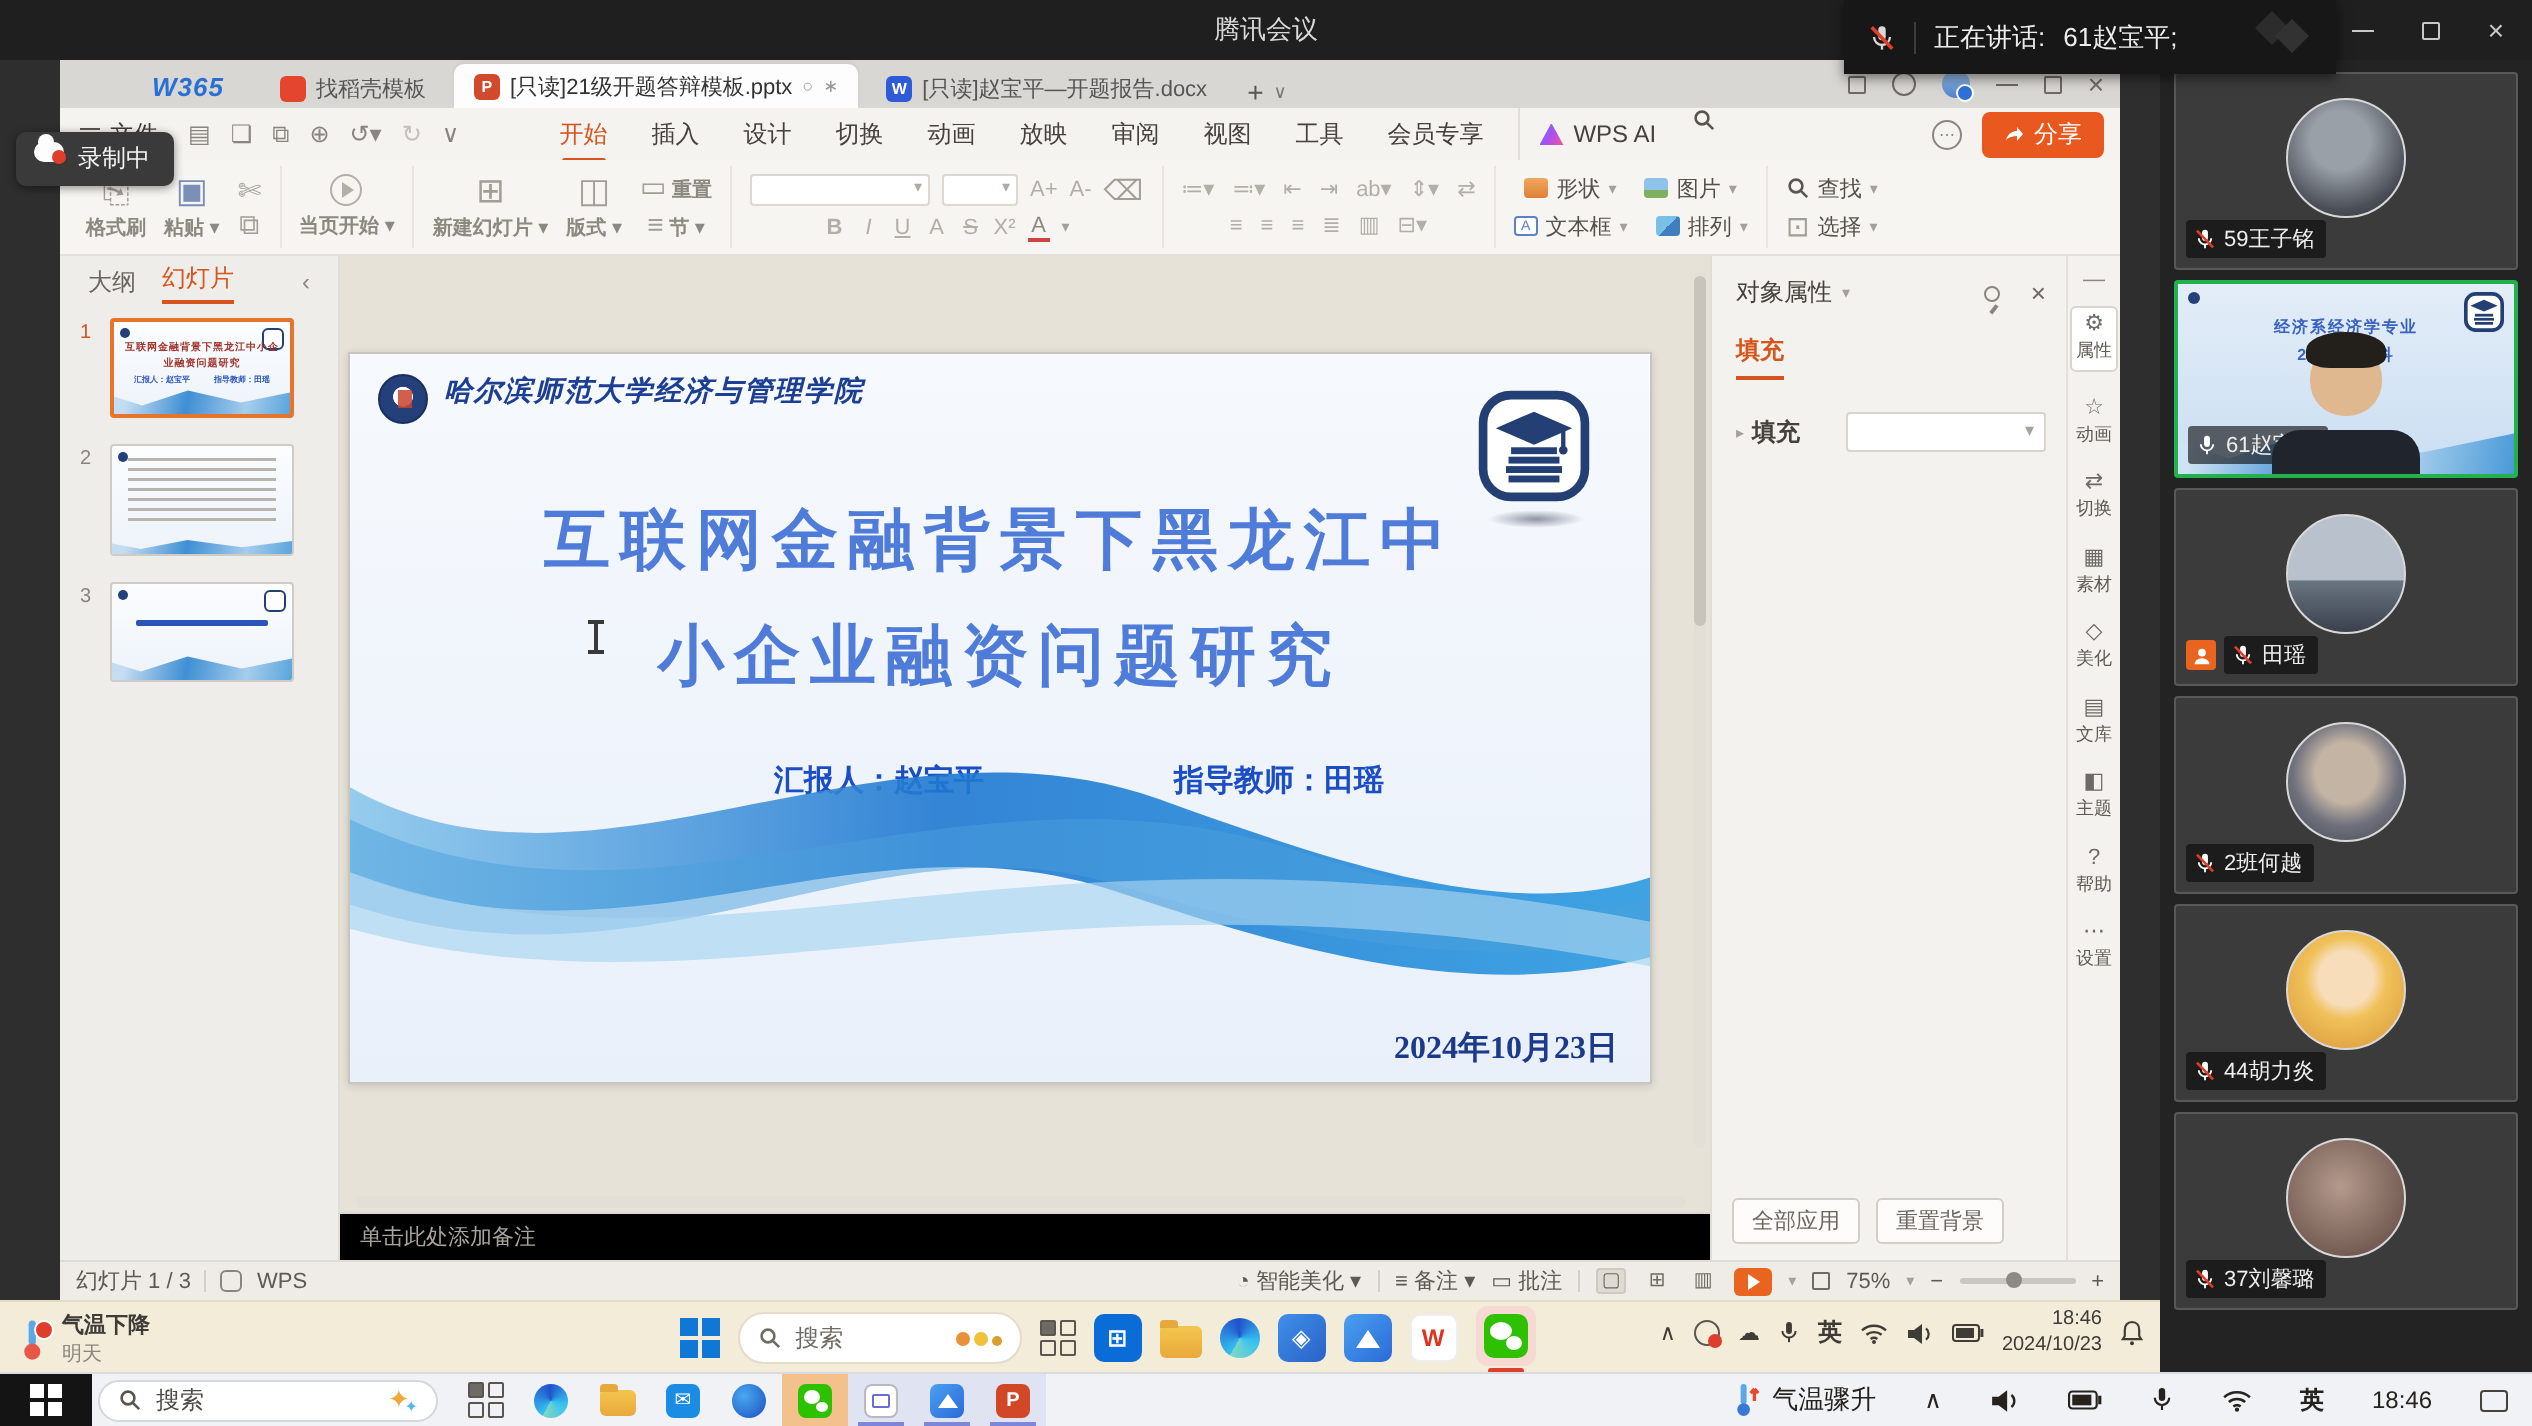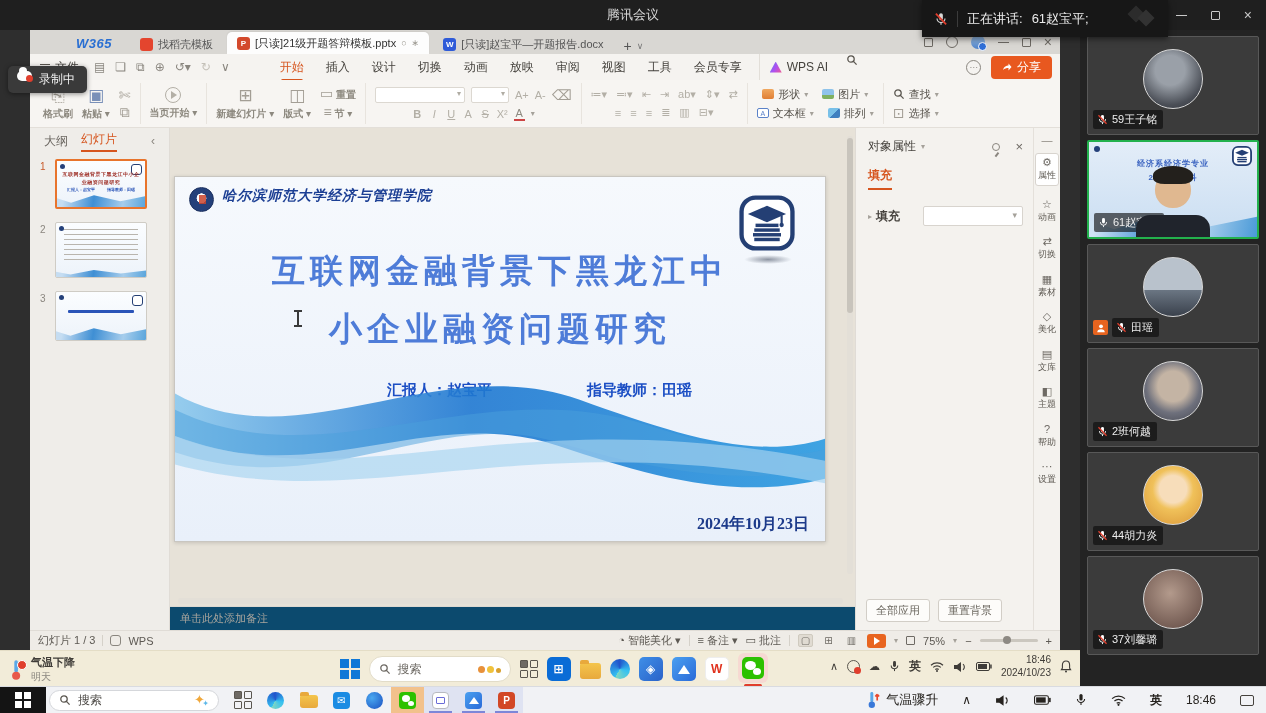--- a/index.html
+++ b/index.html
@@ -123,21 +123,21 @@
   .personrow .p1{position:absolute;left:212px}
   .personrow .p2{position:absolute;left:412px}
   .waves{position:absolute;left:0;right:0;bottom:26px;height:172px}
   .slidedate{position:absolute;right:16px;bottom:6px;font-size:16px;font-weight:bold;color:#1c3a8a;font-family:"Liberation Serif","DejaVu Serif",serif}
   .ibeam{position:absolute;left:122px;top:134px;width:2px;height:15px;background:#3a3a3a}
   .ibeam:before,.ibeam:after{content:'';position:absolute;left:-3px;width:8px;height:1.6px;background:#3a3a3a}
   .ibeam:before{top:-1px}.ibeam:after{bottom:-1px}
   .vscroll{position:absolute;right:2px;top:8px;width:6px;bottom:56px;background:#e3dfd7;border-radius:3px}
   .vscroll i{position:absolute;left:0;top:2px;width:6px;height:40%;background:#c8c4bc;border-radius:3px}
   .hscroll{position:absolute;left:8px;right:12px;bottom:26px;height:6px;background:#e3dfd7;border-radius:3px}
-  .notesbar{position:absolute;left:0;right:0;bottom:0;height:24px;border-top:1px solid #ddd9d2;background:#0c4a6e;
+  .notesbar{position:absolute;left:0;right:0;bottom:0;height:24px;border-top:1px solid #ddd9d2;background:#000000;
             display:flex;align-items:center;padding-left:10px;font-size:11px;color:#a9a59d}
   
   .props{width:178px;background:#f4f2ee;border-left:1px solid #e0dcd6;position:relative;font-size:12px;color:#45423d}
   .phead{display:flex;align-items:center;gap:5px;padding:10px 10px 0 12px}
   .phead .sp{margin-left:auto}
   .pin{width:8px;height:8px;border:1.5px solid #8a867f;border-radius:50%;position:relative;margin-right:10px}
   .pin:after{content:'';position:absolute;left:3px;top:8px;width:1.5px;height:5px;background:#8a867f;transform:rotate(38deg)}
   .ptab{margin:12px 0 0 12px;display:inline-block;color:#d6551e;font-weight:bold;border-bottom:2.5px solid #d6551e;padding-bottom:4px}
   .prow{display:flex;align-items:center;margin:16px 10px 0 12px}
   .prow .cap{font-weight:bold}

